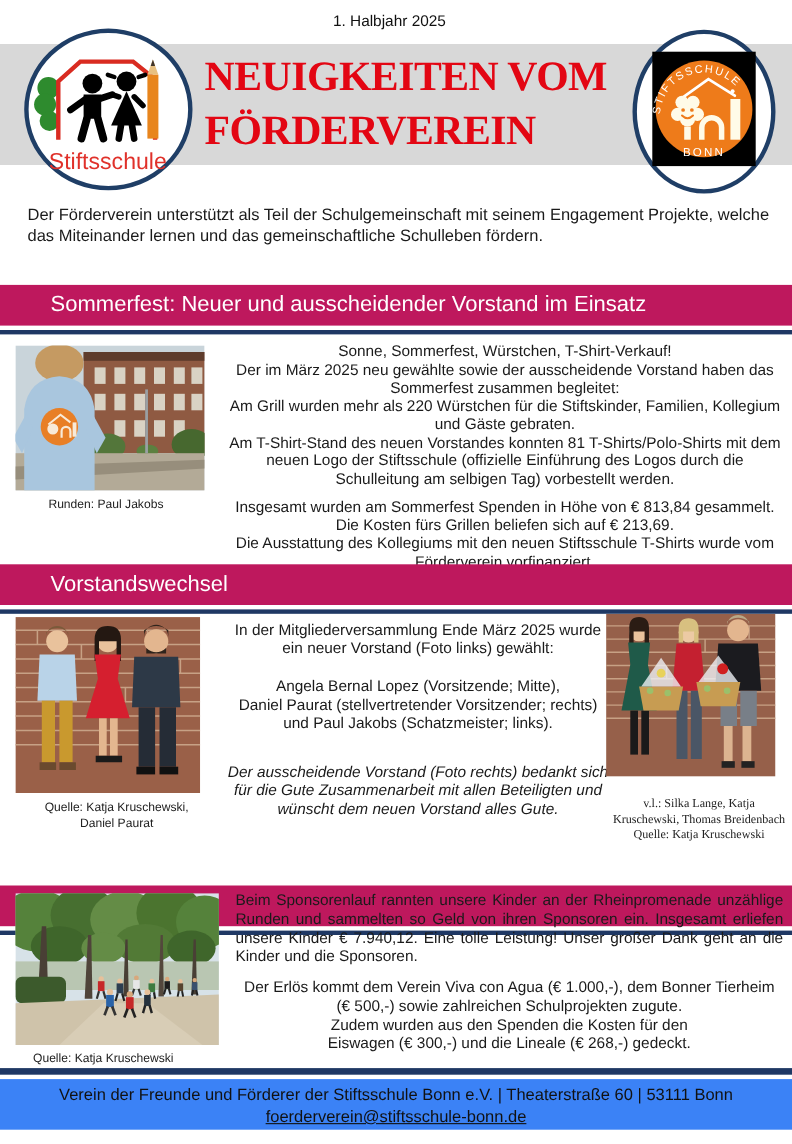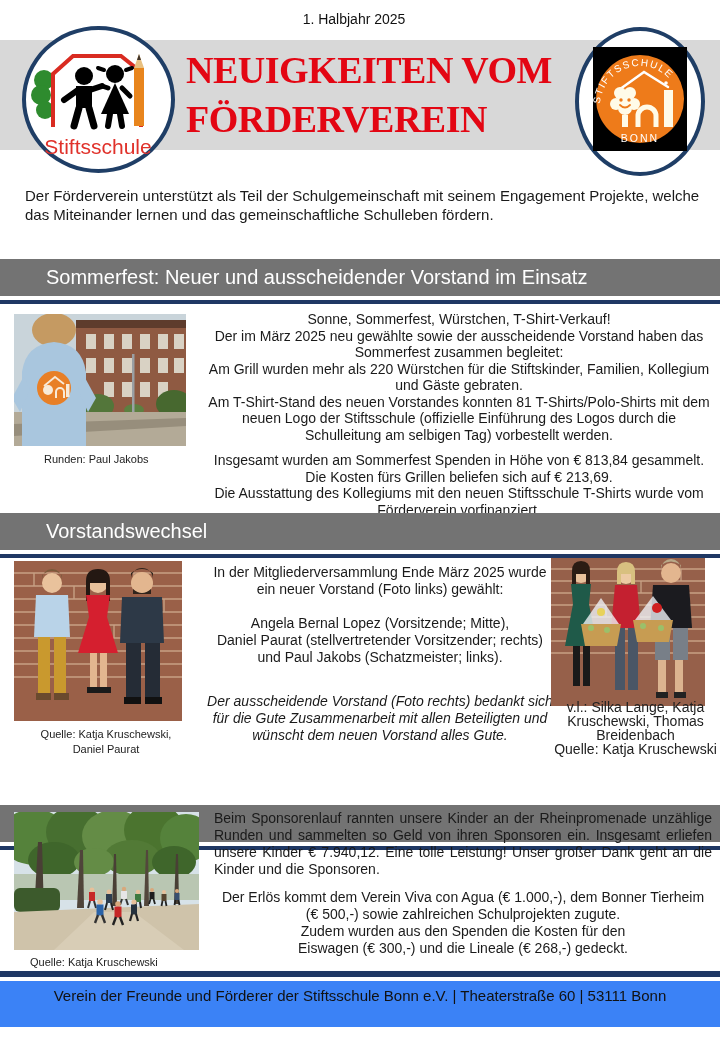--- a/index.html
+++ b/index.html
@@ -27,21 +27,21 @@
     font-family:"Liberation Serif", serif; font-weight:bold;
     font-size:38px; line-height:49px; letter-spacing:-0.5px;
   }
 
   
   .intro { left:25px; top:186px; width:676px; font-size:15px; line-height:19px; }
 
   
   .banner { left:0; width:720px; }
   .banner .band {
-    height:37px; background:#737373; color:#ffffff; font-size:20px;
+    height:37px; background:#be185d; color:#ffffff; font-size:20px;
     display:flex; align-items:center; padding-left:46px;
   }
   .banner .rule { height:4px; background:#1f3864; margin-top:4px; }
 
   
   .bodytext { font-size:14px; line-height:16.5px; color:#1a1a1a; }
   .bodytext p { margin:0; }
   .caption { font-size:11px; line-height:15px; color:#222; }
 
   .photo { display:block; }
@@ -309,21 +309,21 @@
       <polygon points="84,62 102,38 120,62" fill="#eef0f4" opacity="0.8"></polygon>
       <circle cx="106" cy="50" r="5" fill="#d02020"></circle>
       <g fill="#9bc06a">
           <circle cx="40" cy="70" r="3"></circle>
           <circle cx="56" cy="72" r="3"></circle>
           <circle cx="92" cy="68" r="3"></circle>
           <circle cx="110" cy="70" r="3"></circle>
         </g>
     </svg>
   </div>
-  <div class="abs caption prewrap" style="left:553px; top:700px; width:165px; font-size:14px; line-height:14px;">v.l.: Silka Lange, Katja
+  <div class="abs caption prewrap" style="left:553px; top:724px; width:165px; font-size:11px; line-height:14px;font-family:Liberation Serif, serif;">v.l.: Silka Lange, Katja
 Kruschewski, Thomas Breidenbach
 Quelle: Katja Kruschewski</div>
 
   <div class="abs banner" style="top:805px;">
     <div class="band">Sponsorenlauf</div>
     <div class="rule"></div>
   </div>
 
   <div class="abs photo" style="left:14px; top:812px;">
     <svg width="185" height="138" viewBox="0 0 185 138">
@@ -423,15 +423,16 @@
   <div class="abs bodytext" style="left:214px; top:810px; width:498px; line-height:17px;">
     <p style="text-align:justify;">Beim Sponsorenlauf rannten unsere Kinder an der Rheinpromenade unzählige Runden und sammelten so Geld von ihren Sponsoren ein. Insgesamt erliefen unsere Kinder € 7.940,12. Eine tolle Leistung! Unser großer Dank geht an die Kinder und die Sponsoren.</p>
     <p class="prewrap" style="margin-top:11px;">Der Erlös kommt dem Verein Viva con Agua (€ 1.000,-), dem Bonner Tierheim (€ 500,-) sowie zahlreichen Schulprojekten zugute.
 Zudem wurden aus den Spenden die Kosten für den
 Eiswagen (€ 300,-) und die Lineale (€ 268,-) gedeckt.</p>
   </div>
 
   <div class="abs footer-rule"></div>
   <div class="abs footer-band">
     <div>Verein der Freunde und Förderer der Stiftsschule Bonn e.V. | Theaterstraße 60 | 53111 Bonn</div>
+    <div><a href="#">foerderverein@stiftsschule-bonn.de</a></div>
   </div>
 
 </div>
 
 </body></html>

